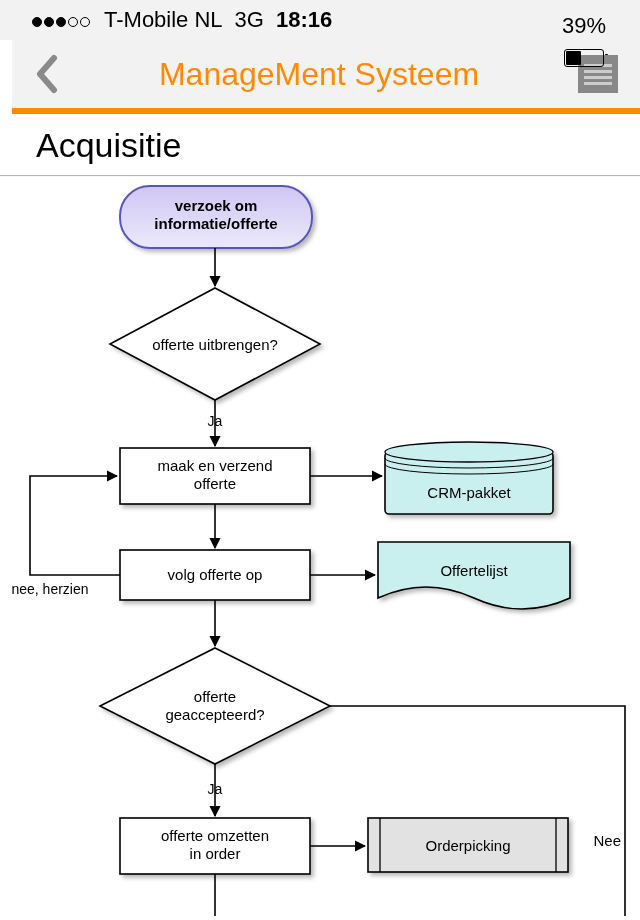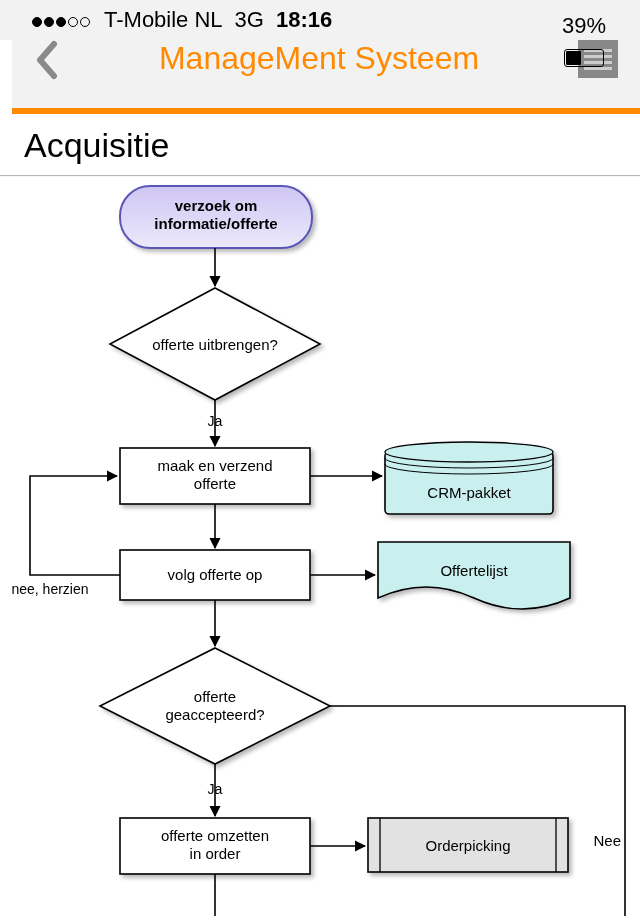--- a/index.html
+++ b/index.html
@@ -11,28 +11,28 @@
   .sb-right { display: flex; align-items: center; gap: 10px; flex-direction: column; }
   .dots span { display: inline-block; width: 10px; height: 10px; border-radius: 50%; border: 1.7px solid #000; margin-right: 2px; }
   .dots span.fill { background:#000; }
   .sb-time { font-weight: 600; }
   .battery { display:inline-flex; align-items:center; }
   .batt-body { width: 40px; height: 18px; border: 1.8px solid #000; border-radius: 3px; position: relative; margin-left: 4px; }
   .batt-cap  { width: 3px; height: 8px; background:#000; border-radius: 1px; margin-left: 1px; }
   .batt-fill { position:absolute; left:1px; top:1px; bottom:1px; width: 39%; background:#000; border-radius:1px; }
 
   
-  .navbar { height: 74px; background:#f2f2f2; display:flex; align-items:flex-start; justify-content:space-between; padding:0 22px; border-bottom: 6px solid #ff8a00; margin-left: 12px; }
+  .navbar { height: 74px; background:#f2f2f2; display:flex; align-items:center; justify-content:space-between; padding:0 22px; border-bottom: 6px solid #ff8a00; margin-left: 12px; }
   .back-chevron svg { display:block; }
   .title { color:#ff8a00; font-size: 32px; font-weight: 400; }
   .listbtn { width: 40px; height: 38px; background:#888; display:flex; flex-direction:column; justify-content:center; gap:3px; padding:6px 6px; }
   .listbtn span { height:3px; background:#ccc; }
 
   
-  .section-title { font-size: 34px; padding: 12px 24px 10px; border-bottom: 1px solid #c8c8c8; position:relative; }
+  .section-title { font-size: 34px; padding: 12px 36px 10px; border-bottom: 1px solid #c8c8c8; position:relative; }
   .section-title::after { content:""; position:absolute; left:0; right:0; bottom:-2px; height:2px;
     background: linear-gradient(to bottom, rgba(0,0,0,.12), rgba(0,0,0,0)); }
 
   
   .diagram { position: relative; width: 520px; height: 740px; font-family: Verdana, Geneva, sans-serif; font-size: 16px; }
   .diagram svg text { font-family: Verdana, Geneva, sans-serif; }
 </style>
 </head>
 <body>
 

